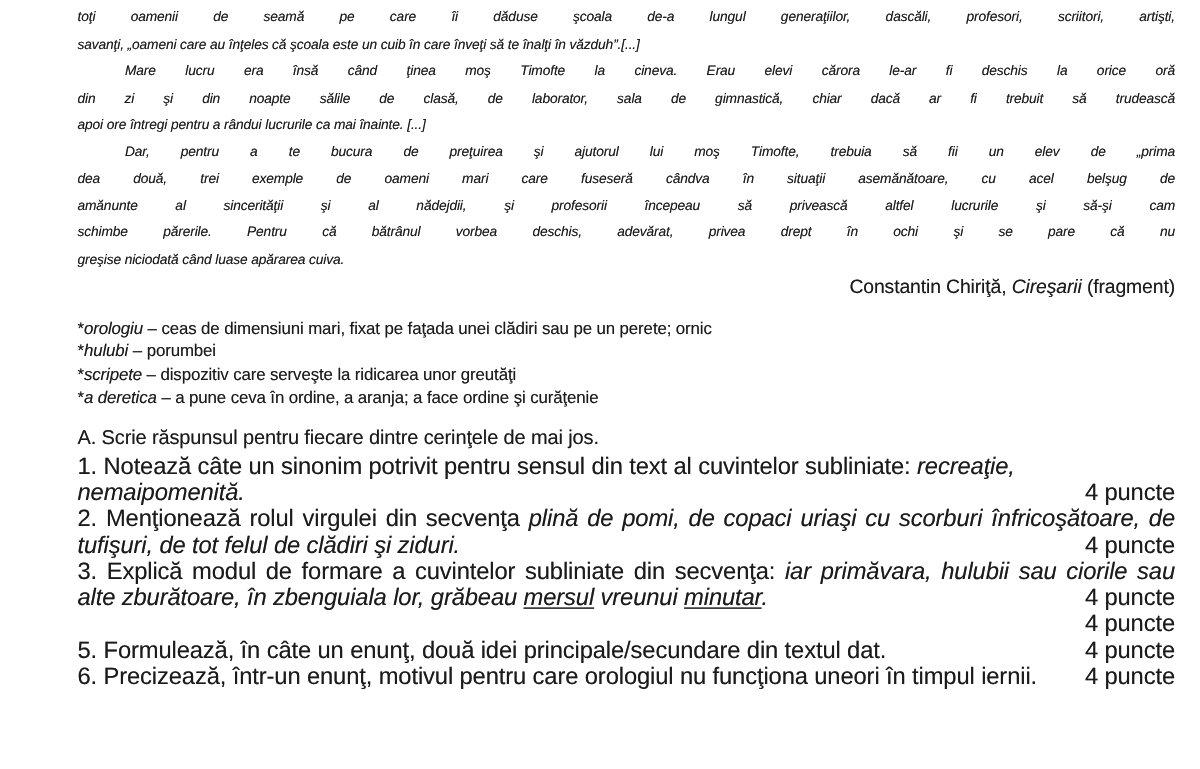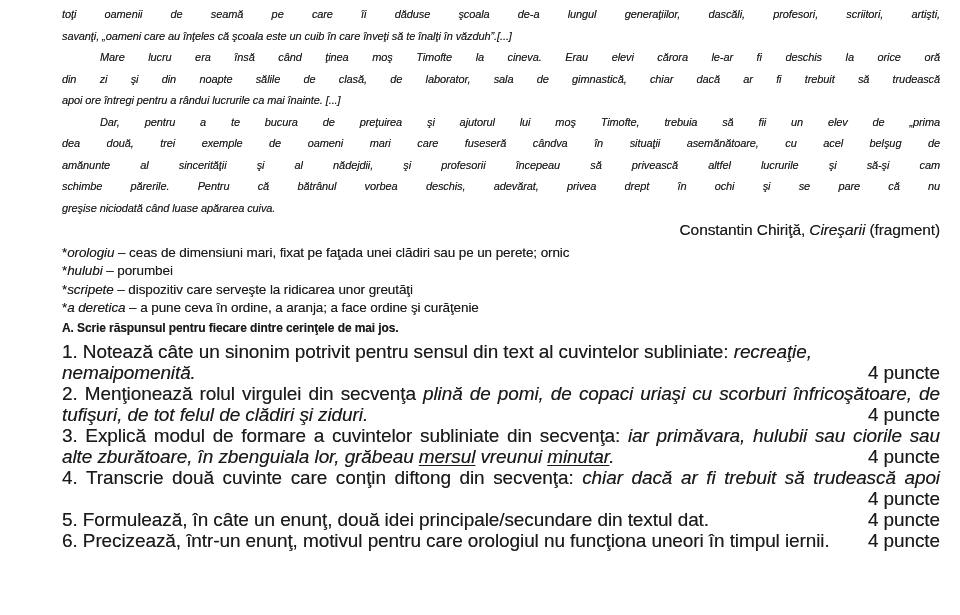--- a/index.html
+++ b/index.html
@@ -10,23 +10,23 @@
     text-shadow:0 0 0.4px rgba(0,0,0,.5);
   }
   .doc{box-sizing:border-box;width:960px;height:615px;padding:4px 20px 0 62px;overflow:hidden;}
   .excerpt{font-style:italic;font-size:11px;letter-spacing:-0.1px;}
   .line{height:21.5px;line-height:21.5px;white-space:pre-wrap;}
   .just{text-align:justify;text-align-last:justify;}
   .indent{padding-left:38px;}
   .i{font-style:italic;text-align:center;}
   .u{text-decoration:underline;text-underline-offset:2px;text-decoration-thickness:1.2px;}
   .attribution{font-size:15.5px;height:21.5px;line-height:21.5px;text-align:right;letter-spacing:-0.1px;}
-  .footnotes{margin-top:3px;font-size:13.5px;letter-spacing:-0.1px;}
+  .footnotes{margin-top:13px;font-size:13.5px;letter-spacing:-0.1px;}
   .fline{height:18.5px;line-height:18.5px;white-space:pre-wrap;}
-  .heading{margin-top:0;font-weight:bold;font-size:12px;height:21px;line-height:21px;letter-spacing:-0.1px;}
+  .heading{margin-top:12px;font-weight:normal;font-size:16px;height:21px;line-height:21px;letter-spacing:-0.1px;}
   .questions{margin-top:2px;font-size:19px;letter-spacing:-0.1px;}
   .qline{height:21px;line-height:21px;white-space:pre-wrap;}
   .qline.flex{display:flex;justify-content:space-between;}
   .qline.flex > .qtext{white-space:pre-wrap;}
   .points{font-weight:normal;margin-left:auto;white-space:nowrap;}
 </style>
 </head>
 <body>
 
 <div class="doc">
@@ -56,18 +56,17 @@
       <div class="fline"><span>*</span><span class="i">a deretica</span><span> – a pune ceva în ordine, a aranja; a face ordine şi curăţenie</span></div>
     </div>
   <div class="heading">A. Scrie răspunsul pentru fiecare dintre cerinţele de mai jos.</div>
   <div class="questions" id="questions">
       <div class="qline"><span>1. Notează câte un sinonim potrivit pentru sensul din text al cuvintelor subliniate: </span><span class="i">recreaţie, nemaipomenită.</span></div>
       <div class="qline flex"><span class="qtext"></span><span class="points">4 puncte</span></div>
       <div class="qline just"><span>2. Menţionează rolul virgulei din secvenţa </span><span class="i">plină de pomi, de copaci uriaşi cu scorburi înfricoşătoare, de</span></div>
       <div class="qline flex"><span class="qtext"><span class="i">tufişuri, de tot felul de clădiri şi ziduri.</span></span><span class="points">4 puncte</span></div>
       <div class="qline just"><span>3. Explică modul de formare a cuvintelor subliniate din secvenţa: </span><span class="i">iar primăvara, hulubii sau ciorile sau</span></div>
       <div class="qline flex"><span class="qtext"><span class="i">alte zburătoare, în zbenguiala lor, grăbeau </span><span class="i u">mersul</span><span class="i"> vreunui </span><span class="i u">minutar</span><span class="i">.</span></span><span class="points">4 puncte</span></div>
-      <div class="qline just"><span>4. Transcrie două cuvinte care conţin diftong din secvenţa: </span><span class="i">chiar dacă ar fi trebuit să trudească apoi</span></div>
       <div class="qline flex"><span class="points">4 puncte</span></div>
       <div class="qline flex"><span class="qtext"><span>5. Formulează, în câte un enunţ, două idei principale/secundare din textul dat.</span></span><span class="points">4 puncte</span></div>
       <div class="qline flex"><span class="qtext"><span>6. Precizează, într-un enunţ, motivul pentru care orologiul nu funcţiona uneori în timpul iernii.</span></span><span class="points">4 puncte</span></div>
     </div>
 </div>
 
 </body></html>

